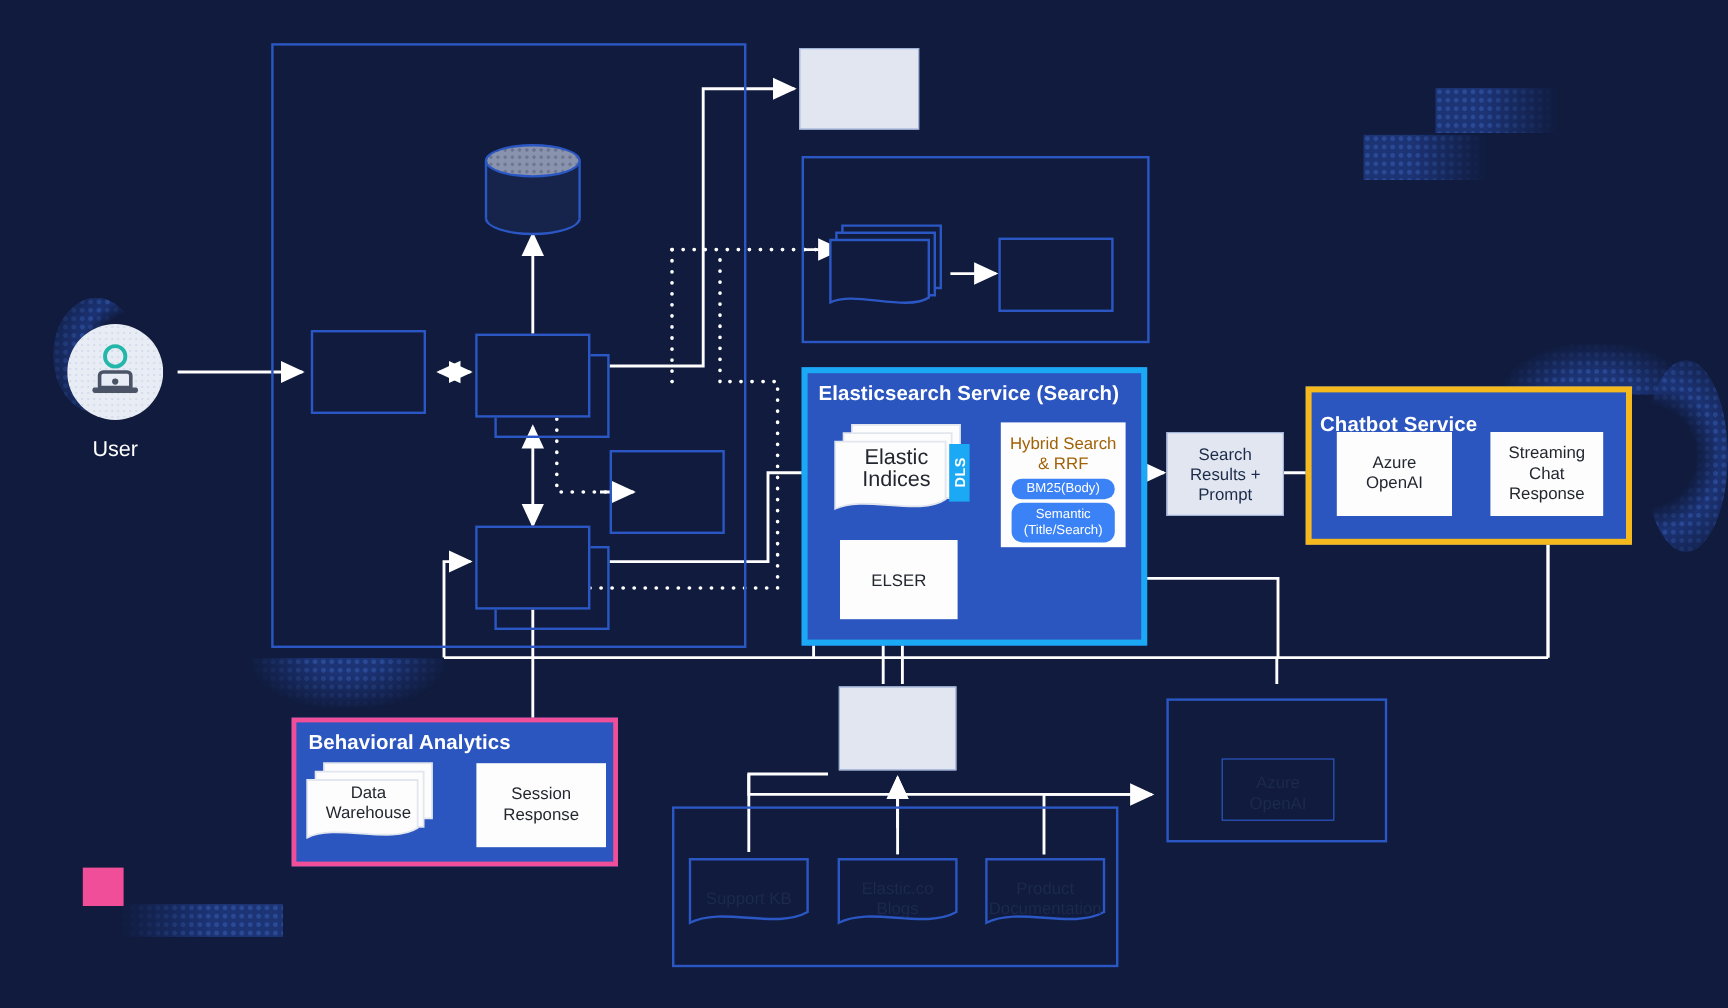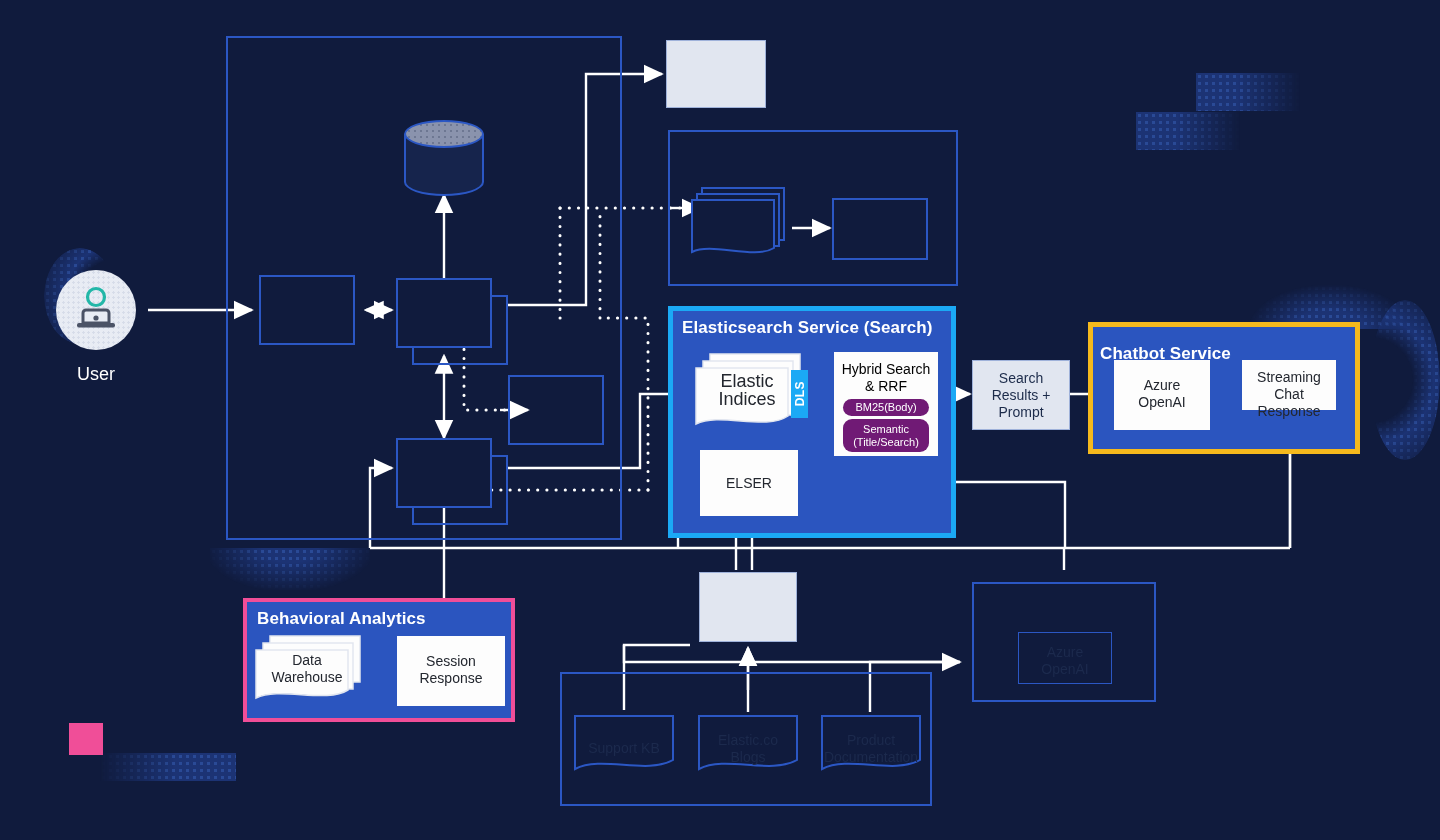--- a/index.html
+++ b/index.html
@@ -53,21 +53,21 @@
 
   
   .dls{
     position:absolute;background:#1ba9f5;color:#fff;font-size:12px;font-weight:600;
     display:flex;align-items:center;justify-content:center;letter-spacing:.4px;
   }
   .dls span{writing-mode:vertical-rl;transform:rotate(180deg);}
 
   
   .pill{
-    position:absolute;background:#701a75;border-radius:9px;color:#ffffff;
+    position:absolute;background:#3b82f6;border-radius:9px;color:#ffffff;
     display:flex;align-items:center;justify-content:center;
     font-size:11px;line-height:13px;
   }
 
   
   .cyl{position:absolute;}
   .cyl .body{position:absolute;left:0;top:14px;width:100%;height:calc(100% - 28px);
     background:#16244c;border-left:2px solid #2b57c4;border-right:2px solid #2b57c4;box-sizing:border-box;}
   .cyl .top{position:absolute;left:0;top:0;width:100%;height:28px;border-radius:50%;
     background:#8a93ad;border:2px solid #2b57c4;box-sizing:border-box;
@@ -242,21 +242,21 @@
       <path d="M0,16 H92 V64 C70,79 24,60 0,72 Z" fill="#fdfdfd" stroke="#e2e6ef" stroke-width="1.5"></path>
     </svg>
   </div>
   <div class="abs" style="left:706px;top:372px;width:82px;text-align:center;color:#23272f;font-size:18px;line-height:18px;">Elastic Indices</div>
 
   <div class="dls" style="left:791px;top:370px;width:17px;height:48px;">
     <span>DLS</span>
   </div>
 
   <div class="whiteb" style="left:834px;top:352px;width:104px;height:104px;display:block;">
-    <div style="padding-top:9px;text-align:center;font-size:14px;line-height:17px;color:#000000;">
+    <div style="padding-top:9px;text-align:center;font-size:14px;line-height:17px;color:#a16207;">
       <div>Hybrid Search</div>
       <div>&amp; RRF</div>
     </div>
   </div>
   <div class="pill" style="left:843px;top:399px;width:86px;height:17px;">BM25(Body)</div>
   <div class="pill" style="left:843px;top:419px;width:86px;height:33px;flex-direction:column;">
     <div>Semantic</div>
     <div>(Title/Search)</div>
   </div>
 
@@ -271,21 +271,21 @@
   </div>
 
   <div class="svc svc-chat" style="left:1088px;top:322px;width:272px;height:132px;"></div>
   <div class="svc-title" style="left:1100px;top:344px;width:250px;">Chatbot Service</div>
   <div class="whiteb" style="left:1114px;top:360px;width:96px;height:70px;display:block;">
     <div style="padding-top:17px;text-align:center;font-size:14px;line-height:17px;">
       <div>Azure</div>
       <div>OpenAI</div>
     </div>
   </div>
-  <div class="whiteb" style="left:1242px;top:360px;width:94px;height:50px;display:block;">
+  <div class="whiteb" style="left:1242px;top:360px;width:94px;height:70px;display:block;">
     <div style="padding-top:9px;text-align:center;font-size:14px;line-height:17px;">
       <div>Streaming</div>
       <div>Chat</div>
       <div>Response</div>
     </div>
   </div>
 
   <div class="svc svc-ba" style="left:243px;top:598px;width:272px;height:124px;"></div>
   <div class="svc-title" style="left:257px;top:609px;width:250px;">Behavioral Analytics</div>
   <div class="docout" style="left:256px;top:634px;">

